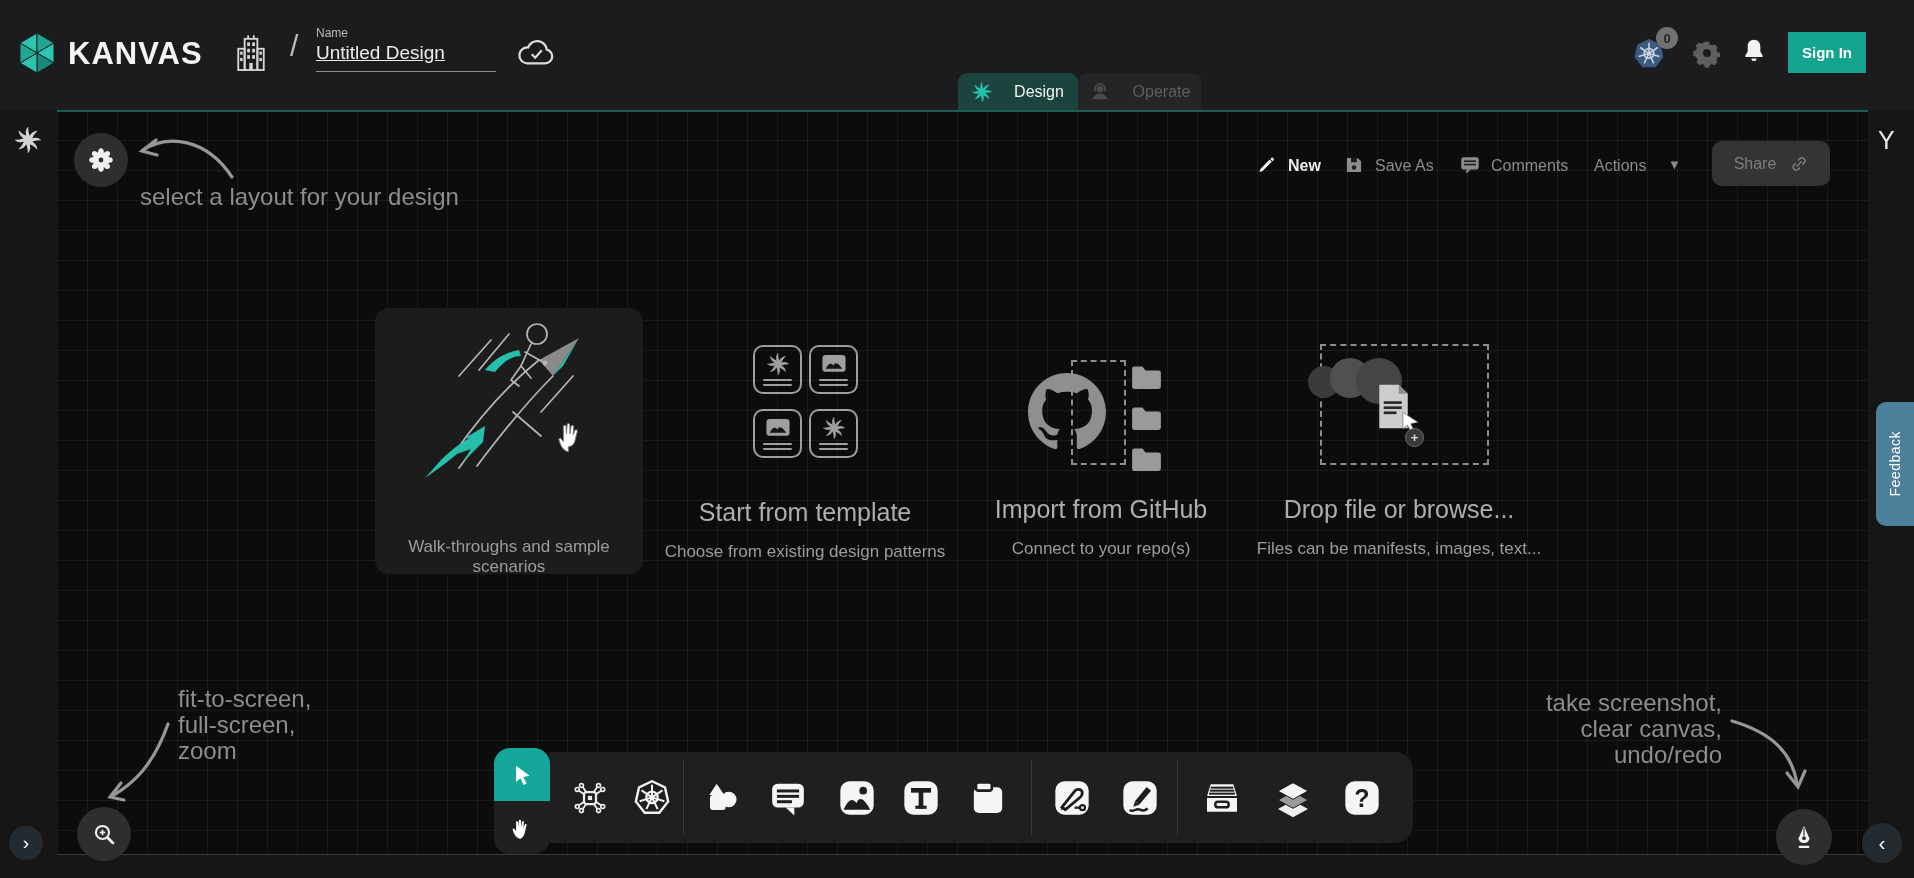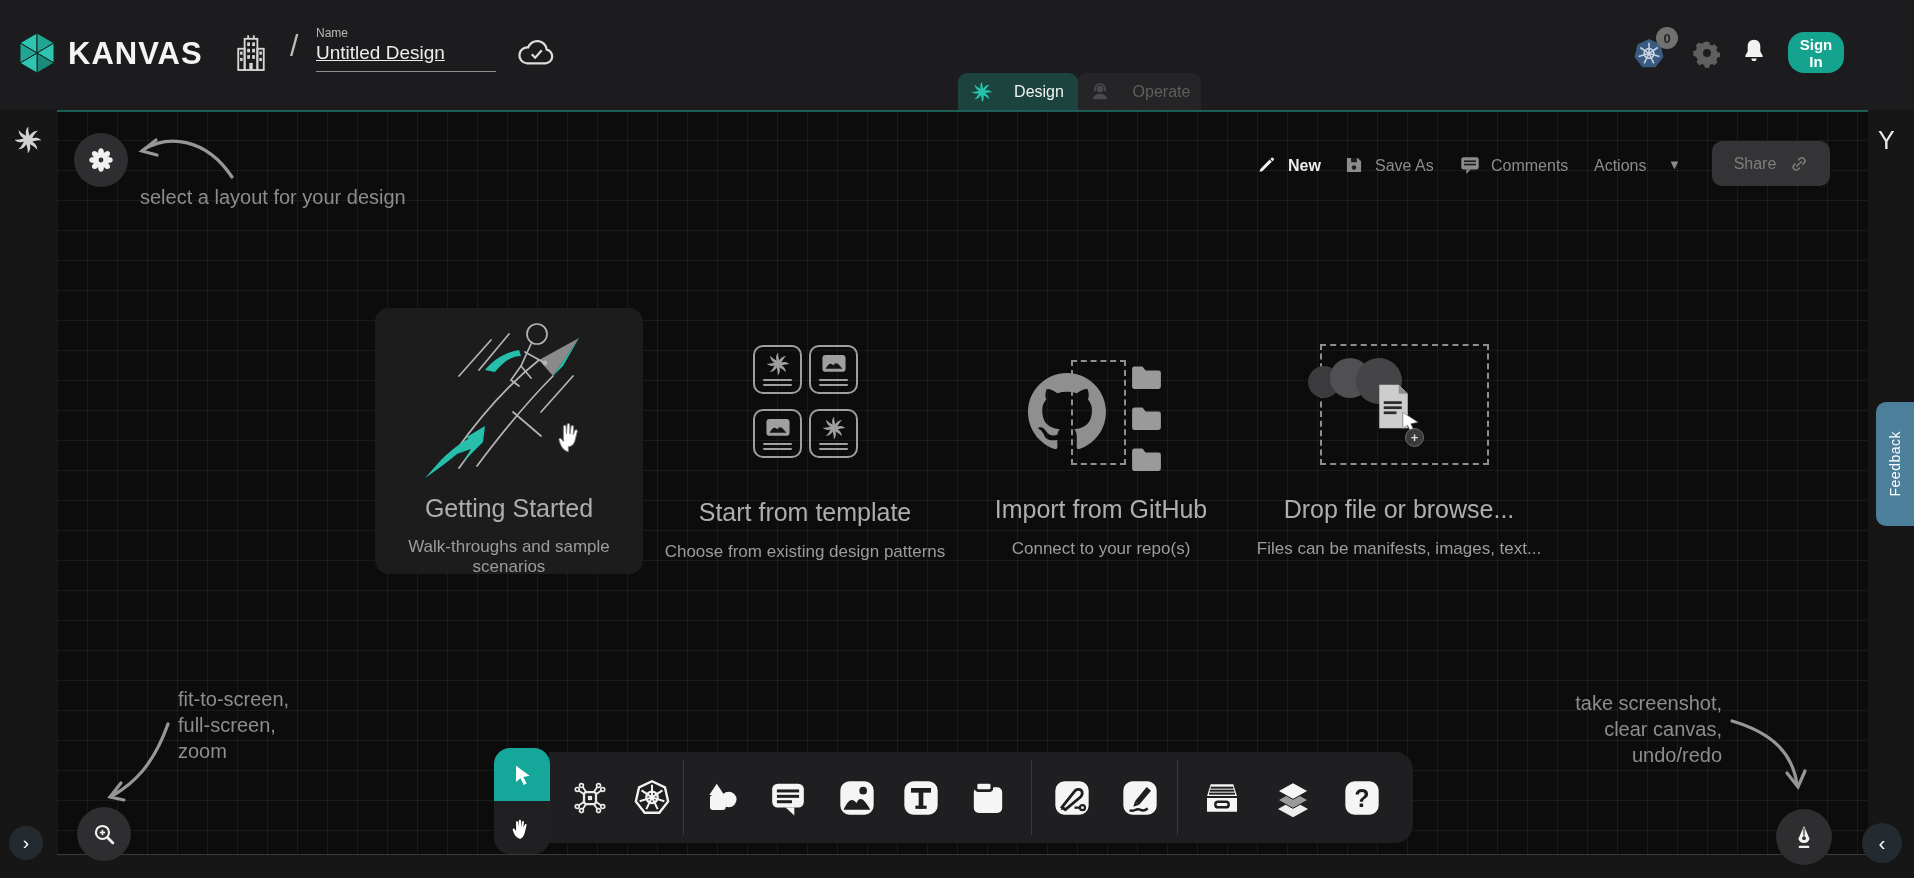--- a/index.html
+++ b/index.html
@@ -6,21 +6,21 @@
   *{box-sizing:border-box;font-family:"Liberation Sans",sans-serif;}
   .app{position:relative;width:1914px;height:878px;background:#161617;overflow:hidden;}
   .abs{position:absolute;}
   
   .header{position:absolute;left:0;top:0;width:1914px;height:110px;background:#1c1c1e;}
   .brand-text{font-size:31px;font-weight:bold;color:#f4f4f4;letter-spacing:1px;}
   .name-label{font-size:12px;color:#b9b9b9;}
   .name-input{width:180px;background:transparent;border:none;border-bottom:1px solid #8f8f8f;color:#ececec;font-size:19px;padding:2px 0 7px 0;outline:none;text-decoration:underline;}
   .slash{font-size:30px;color:#bdbdbd;font-weight:300;}
   .badge{position:absolute;width:22px;height:22px;border-radius:50%;background:#717171;color:#262626;font-size:13px;font-weight:bold;display:flex;align-items:center;justify-content:center;}
-  .signin{background:#14a38f;color:#fff;font-size:15px;font-weight:bold;border:none;border-radius:16px;width:56px;height:41px;cursor:pointer;}
+  .signin{background:#14a38f;color:#fff;font-size:15px;font-weight:bold;border:none;border-radius:0;width:78px;height:41px;cursor:pointer;}
   
   .tab{position:absolute;top:73px;height:37px;display:flex;align-items:center;gap:22px;justify-content:center;border-radius:9px 9px 0 0;font-size:16px;}
   .tab-design{left:958px;width:120px;background:#1c433d;color:#f2f2f2;}
   .tab-operate{left:1078px;width:123px;background:#252527;color:#5e5e5e;}
   
   .canvas{position:absolute;left:57px;top:110px;width:1811px;height:745px;background:#0c0c0d;
     background-image:linear-gradient(rgba(255,255,255,0.06) 1px,transparent 1px),linear-gradient(90deg,rgba(255,255,255,0.06) 1px,transparent 1px);
     background-size:30px 30px;}
   .teal-hairline{position:absolute;left:57px;top:110px;width:1811px;height:2px;background:rgba(35,170,152,0.5);}
   .canvas-bottom-line{position:absolute;left:57px;top:854px;width:1811px;height:1px;background:#3a3a3a;}
@@ -37,21 +37,21 @@
   .card-title{position:absolute;text-align:center;font-size:25px;color:#aeaeae;}
   .card-sub{position:absolute;text-align:center;font-size:17px;color:#9c9c9c;}
   .gs-card{position:absolute;left:375px;top:308px;width:268px;height:266px;background:#1c1c1d;border-radius:14px;cursor:pointer;}
   .tpl-tile{position:absolute;width:49px;height:49px;border:2px solid #9f9f9f;border-radius:10px;}
   .tpl-tile .mini{position:absolute;left:50%;transform:translateX(-50%);top:6px;}
   .tpl-line{position:absolute;left:8px;height:2.5px;background:#9f9f9f;border-radius:2px;}
   .dashed-rect{position:absolute;border:2px dashed #8e8e8e;}
   .drop-circle{position:absolute;border-radius:50%;}
   .plus-badge{position:absolute;left:1405px;top:428px;width:19px;height:19px;border-radius:50%;background:#3a3a3c;border:1px solid #6a6a6a;color:#dedede;font-size:13px;font-weight:bold;display:flex;align-items:center;justify-content:center;}
   
-  .annot{position:absolute;font-size:20px;color:#8d8d8d;line-height:26px;}
+  .annot{position:absolute;font-size:24px;color:#8d8d8d;line-height:26px;}
   
   .bt-strip{position:absolute;left:549px;top:752px;width:864px;height:91px;background:#1f1f21;border-radius:0 18px 18px 0;}
   .bt-block{position:absolute;left:494px;top:748px;width:56px;height:106px;border-radius:16px;overflow:hidden;}
   .bt-cell{width:56px;height:53px;display:flex;align-items:center;justify-content:center;cursor:pointer;}
   .bt-cell-select{background:#14a79a;}
   .bt-cell-hand{background:#202022;}
   .bt-icon{position:absolute;top:752px;height:91px;display:flex;align-items:center;justify-content:center;cursor:pointer;}
   .bt-div{position:absolute;top:760px;width:1px;height:75px;background:#3a3a3c;}
   
   .feedback{position:absolute;left:1876px;top:402px;width:38px;height:124px;background:#4c7f99;border-radius:10px 0 0 10px;display:flex;align-items:center;justify-content:center;cursor:pointer;}
@@ -301,21 +301,20 @@
         <path d="M112 38 L130 48"></path>
         <path d="M108 52 L98 66 L106 72"></path>
         <path d="M108 52 L118 64"></path>
       </g>
       <circle cx="132" cy="49" r="2.4" fill="#b5b5b5"></circle>
       <path d="M106 36 C92 38 80 46 72 56 L82 58 C90 48 98 42 108 42 Z" fill="#25bfab"></path>
     </svg>
     <svg class="abs" style="left:180px;top:108px" width="32" height="40" viewBox="0 0 24 28">
       <path fill="#ffffff" stroke="#7a7a7a" stroke-width="0.7" d="M10 26c-3-1-5-3.2-6-6l-1-3c-.4-1 .9-1.8 1.6-.9l1.7 2V7c0-1.3 1.9-1.3 2 0l.3 5.4.5-6.8c.1-1.3 2-1.2 2 .1l.1 6.8.9-5.6c.2-1.2 2-1 1.9.2l-.4 5.9 1.3-3.1c.5-1.1 2.1-.5 1.8.7l-1.6 6.4c-.8 3.5-2.8 5-5.1 5z"></path>
     </svg>
-    <div class="card-title" style="left:0;top:186px;width:268px">Getting Started</div>
     <div class="card-sub" style="left:0;top:229px;width:268px">Walk-throughs and sample scenarios</div>
   </div>
 
   <div>
     <div class="tpl-tile" style="left:753px;top:345px">
       <svg class="mini" width="22" height="22" style="color:#9f9f9f">
           <use href="#s-spiral"></use>
         </svg>
       <div class="tpl-line" style="bottom:11px;width:29px"></div>
         <div class="tpl-line" style="bottom:6px;width:29px"></div>

